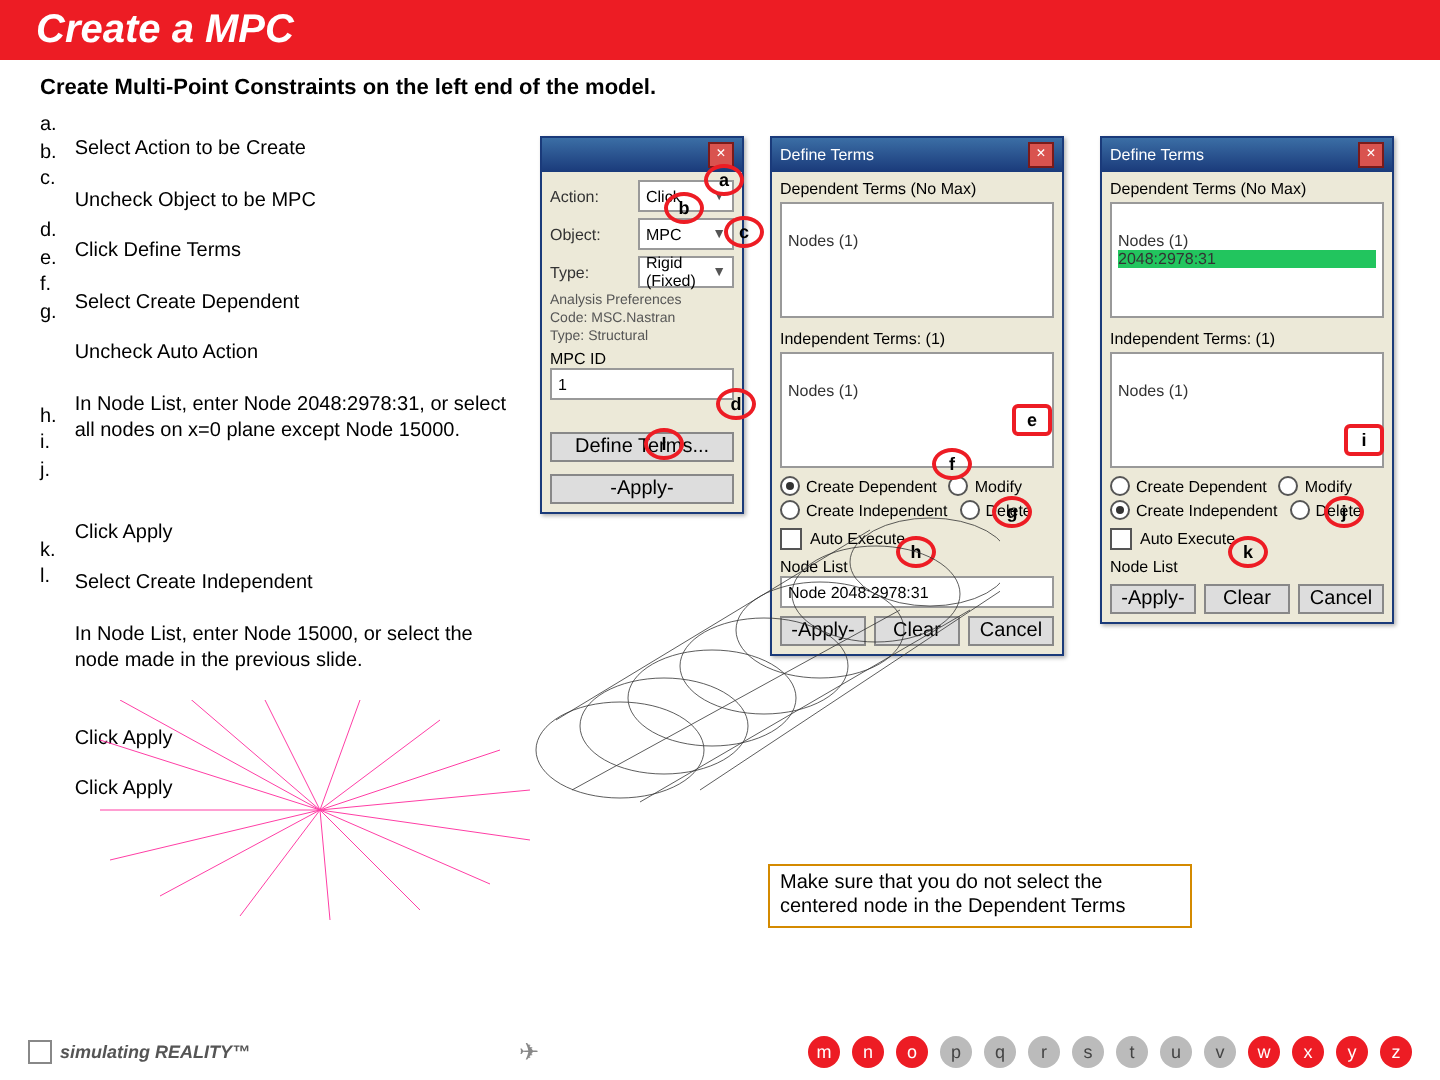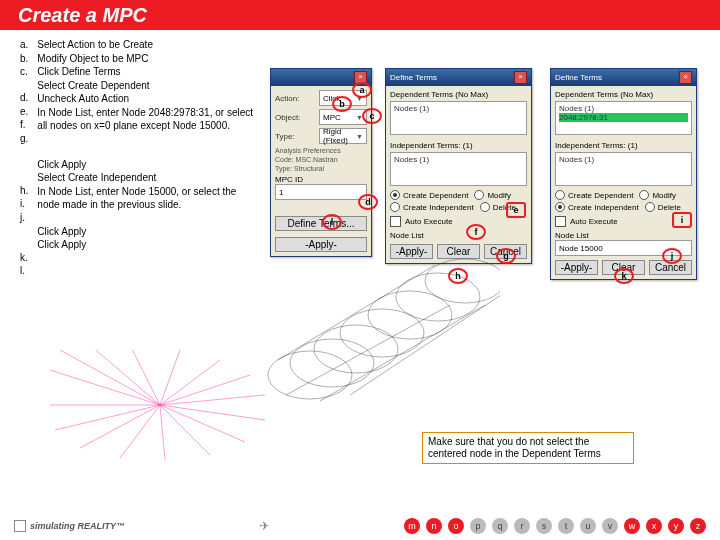--- a/index.html
+++ b/index.html
@@ -42,20 +42,21 @@
     width: 240px;
   }
   .steps-letters {
     width: 32px;
   }
   .steps-letters div {
     min-height: 13px;
   }
   .steps-texts div {
     min-height: 13px;
+    margin-top: 12px;
   }
   .tall { min-height: 26px !important; }
   .taller { min-height: 52px !important; }
   .tall3 { min-height: 40px !important; }
 
   
   .dlg {
     position: absolute;
     background: #ece9d8;
     border: 1px solid #1a3a7a;
@@ -77,21 +78,21 @@
   .dlg .body { padding: 4px; }
   .row { display:flex; align-items:center; margin-bottom:3px; gap:4px;}
   .lbl { width: 40px; color:#333;}
   .sel {
     flex:1; border:1px solid #999; background:#fff; padding:1px 3px; height:12px;
     display:flex; align-items:center; justify-content:space-between;
   }
   .sel .arrow { font-size:7px; color:#555;}
   .lst {
     border:1px solid #999; background:#fff; height:28px; margin-top:2px;
-    padding:2px 3px; font-size:8px; color:#333;
+    padding:14px 3px; font-size:8px; color:#333;
   }
   .btnrow { display:flex; gap:4px; margin-top:4px;}
   .btn { border:1px solid #888; background:#ddd; padding:1px 4px; font-size:10px; flex:1; text-align:center;}
   .radio { display:flex; align-items:center; gap:3px; font-size:8px;}
   .radio .dot { width:8px; height:8px; border:1px solid #555; border-radius:50%; background:#fff;}
   .radio .dot.on::after { content:""; display:block; width:4px; height:4px; background:#333; border-radius:50%; margin:2px;}
   .chk { width:9px; height:9px; border:1px solid #555; background:#fff; display:inline-block;}
 
   .marker {
     position:absolute;
@@ -157,39 +158,40 @@
   }
 </style>
 </head>
 <body>
 
 <div class="title-bar">
   <span class="title-text">Create a MPC</span>
 </div>
 
 <div class="content">
+  <div class="subtitle">Create Multi-Point Constraints on the left end of the model.</div>
 
   <div class="steps-panel">
     <div class="steps-letters">
       <div>a.</div>
       <div>b.</div>
       <div class="tall">c.</div>
       <div>d.</div>
       <div>e.</div>
       <div>f.</div>
       <div class="taller">g.</div>
       <div>h.</div>
       <div>i.</div>
       <div class="tall3">j.</div>
       <div>k.</div>
       <div>l.</div>
     </div>
     <div class="steps-texts">
       <div>Select Action to be Create</div>
-      <div>Modify Object to be MPC</div>
+      <div>Uncheck Object to be MPC</div>
       <div>Click Define Terms</div>
       <div>Select Create Dependent</div>
       <div>Uncheck Auto Action</div>
       <div class="taller">In Node List, enter Node 2048:2978:31, or select all nodes on x=0 plane except Node 15000.</div>
       <div>Click Apply</div>
       <div>Select Create Independent</div>
       <div class="tall3">In Node List, enter Node 15000, or select the node made in the previous slide.</div>
       <div>Click Apply</div>
       <div>Click Apply</div>
     </div>
@@ -272,20 +274,23 @@
       <span class="radio">
           <span class="dot"></span>
           <span>Delete</span>
         </span>
     </div>
     <div style="margin-top:4px; display:flex; align-items:center; gap:4px;">
       <span class="chk"></span>
       <span>Auto Execute</span>
     </div>
     <div style="margin-top:4px;">Node List</div>
+    <div class="sel">
+        <span>Node 2048:2978:31</span>
+      </div>
     <div class="btnrow">
       <div class="btn">-Apply-</div>
       <div class="btn">Clear</div>
       <div class="btn">Cancel</div>
     </div>
   </div>
 </div>
 
 <div class="dlg" style="left:550px; top:68px; width:145px;">
   <div class="tb">
@@ -321,23 +326,20 @@
       <span class="radio">
           <span class="dot"></span>
           <span>Delete</span>
         </span>
     </div>
     <div style="margin-top:4px; display:flex; align-items:center; gap:4px;">
       <span class="chk"></span>
       <span>Auto Execute</span>
     </div>
     <div style="margin-top:4px;">Node List</div>
-    <div class="sel">
-        <span>Node 15000</span>
-      </div>
     <div class="btnrow">
       <div class="btn">-Apply-</div>
       <div class="btn">Clear</div>
       <div class="btn">Cancel</div>
     </div>
   </div>
 </div>
 
 <div class="marker" style="left:352px; top:82px;">a</div>
 <div class="marker" style="left:332px; top:96px;">b</div>
@@ -385,21 +387,21 @@
       <line x1="110" y1="55" x2="160" y2="105"></line>
       <line x1="110" y1="55" x2="115" y2="110"></line>
       <line x1="110" y1="55" x2="70" y2="108"></line>
       <line x1="110" y1="55" x2="30" y2="98"></line>
       <line x1="110" y1="55" x2="5" y2="80"></line>
       <line x1="110" y1="55" x2="-5" y2="55"></line>
     </g>
   </svg>
 </div>
 
-<div class="note-box" style="left:422px; top:432px; width:200px;">Make sure that you do not select the centered node in the Dependent Terms</div>
+<div class="note-box" style="left:384px; top:432px; width:200px;">Make sure that you do not select the centered node in the Dependent Terms</div>
 
 <div class="footer">
   <div class="footer-left">
     <span class="mark"></span>
     <span>simulating REALITY™</span>
   </div>
   <div class="footer-mid">
     <span class="plane">✈</span>
   </div>
   <div class="nav" id="navCircles">

